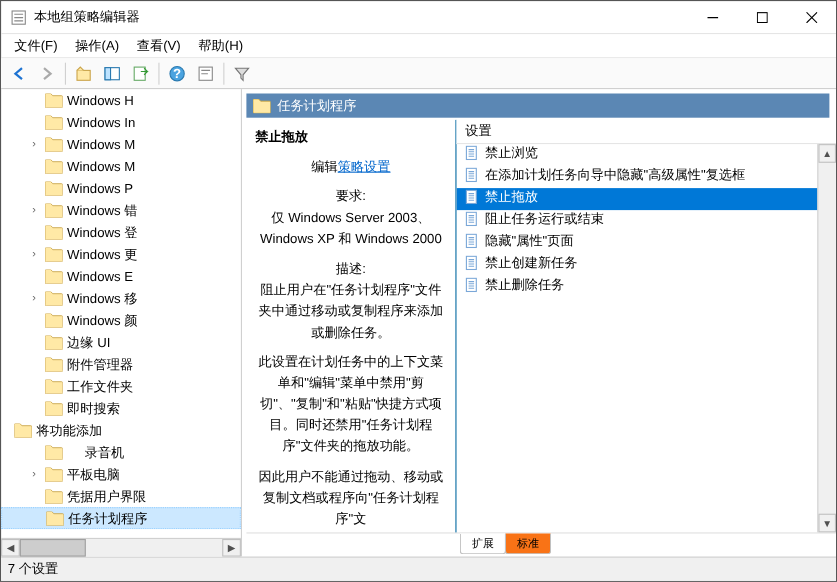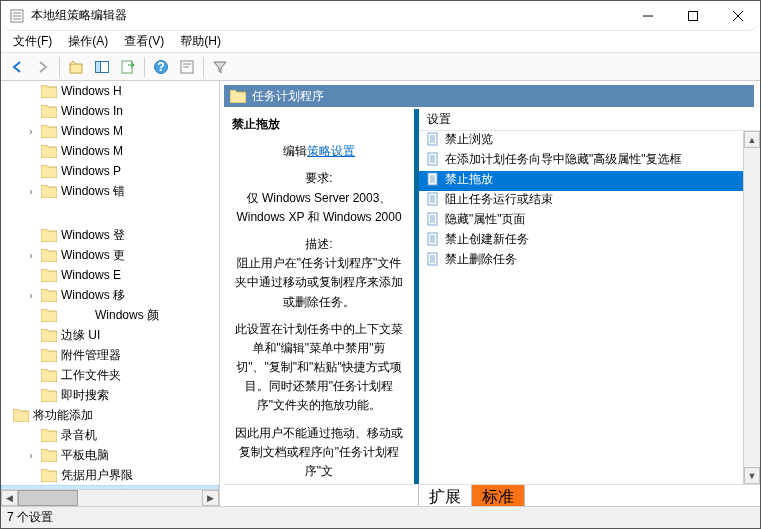--- a/index.html
+++ b/index.html
@@ -1,18 +1,18 @@
 <!DOCTYPE html>
 <html><head>
 <meta charset="utf-8">
 <style>
   * { box-sizing: border-box; margin: 0; padding: 0; font-family: "Segoe UI", "Microsoft YaHei", sans-serif; font-size: 12px; }
   html, body { width: 761px; height: 529px; overflow: hidden; background: #fff; }
   .window { width: 761px; height: 529px; border: 1px solid #555; display: flex; flex-direction: column; background: #fff; }
-  .titlebar { height: 30px; display: flex; align-items: center; padding: 0 0 0 8px; border-bottom: 1px solid #e5e5e5; border-radius: 12px; }
+  .titlebar { height: 30px; display: flex; align-items: center; padding: 0 0 0 8px; border-bottom: 1px solid #e5e5e5; }
   .titlebar .tb-icon { width: 16px; height: 16px; margin-right: 6px; display:flex;align-items:center;justify-content:center; }
   .titlebar .title { flex: 1; font-size: 12px; }
   .winbtns { display: flex; height: 100%; }
   .winbtn { width: 45px; display: flex; align-items: center; justify-content: center; cursor: default; }
 
   .menubar { height: 22px; display: flex; align-items: center; padding: 0 4px; border-bottom: 1px solid #e5e5e5; }
   .menubar .menu-item { padding: 2px 8px; cursor: default; }
 
   .toolbar { height: 28px; display: flex; align-items: center; padding: 0 4px; gap: 2px; border-bottom: 1px solid #d0d0d0; background: #fafafa; }
   .tbtn { width: 24px; height: 24px; display: flex; align-items: center; justify-content: center; cursor: default; }
@@ -36,33 +36,33 @@
   .right { flex: 1; display: flex; flex-direction: column; min-width: 0; padding: 4px 0 0 4px; }
   .header-bar { height: 22px; background: #5b87b4; color: #fff; display: flex; align-items: center; padding: 0 6px; gap: 6px; margin-right: 6px; }
   .header-bar .hicon { width:16px; height:13px; }
 
   .content { flex: 1; display: flex; min-height: 0; margin-top: 2px; }
   .desc-pane { width: 190px; padding: 6px 8px; line-height: 1.6; overflow: hidden; }
   .desc-pane .title { font-weight: bold; margin-bottom: 8px; }
   .desc-pane .link { color: #0066cc; text-decoration: underline; cursor: pointer; }
   .desc-pane p { margin-bottom: 8px; text-align: center; }
 
-  .list-pane { flex: 1; border-left: 5px solid #0369a1; display:flex; flex-direction:column; min-width:0; position:relative; }
+  .list-pane { flex: 1; border-left: 1px solid #0369a1; display:flex; flex-direction:column; min-width:0; position:relative; }
   .list-header { height: 22px; border-bottom: 1px solid #e5e5e5; display: flex; align-items: center; padding: 0 8px; background:#fff; }
   .list-body { flex: 1; overflow: hidden; }
   .list-row { display: flex; align-items: flex-start; height: 20px; padding: 0 6px; cursor: default; white-space: nowrap; }
   .list-row.sel { background: #0078d7; color: #fff; }
   .list-row .licon { width: 16px; height: 16px; margin-right: 4px; display:flex;align-items:center;justify-content:center; }
   .vscroll { position:absolute; right:0; top:22px; bottom:0; width:17px; background:#f0f0f0; border-left:1px solid #d0d0d0; }
   .vscroll .varrow { position:absolute; left:0; width:16px; height:17px; background:#f0f0f0; border:1px solid #c0c0c0; display:flex;align-items:center;justify-content:center; font-size:9px; color:#505050;}
   .vscroll .varrow.t { top:0; }
   .vscroll .varrow.b { bottom:0; }
 
   .tabs { height: 22px; display:flex; align-items:flex-start; padding-left: 194px; border-top:1px solid #e0e0e0; }
-  .tab { padding: 2px 10px; border:1px solid #c0c0c0; border-top:none; border-radius:0 0 3px 3px; margin-right:-1px; background:#fff; cursor:default; font-size:16px;}
+  .tab { padding: 2px 10px; border:1px solid #c0c0c0; border-top:none; border-radius:0 0 3px 3px; margin-right:-1px; background:#fff; cursor:default; font-size:10px;}
   .tab.active { background:#fff; }
   .tab:not(.active){ background:#f97316; }
 
   .status { height: 22px; border-top: 1px solid #d0d0d0; display: flex; align-items: center; padding: 0 6px; background:#f0f0f0; }
 </style>
 </head>
 <body>
 
 <div class="window">
   <div class="titlebar">
@@ -189,21 +189,21 @@
               </svg>
               <span>Windows P</span>
             </div>
             <div class="tree-node" style="position: relative;">
               <span class="exp">›</span>
               <svg class="fold" viewBox="0 0 16 13">
                 <path d="M0 2 L0 12 Q0 13 1 13 L15 13 Q16 13 16 12 L16 3 Q16 2 15 2 L7 2 L5 0 L1 0 Q0 0 0 1 Z" fill="#ffe9a6" stroke="#caa44a" stroke-width="0.8"></path>
               </svg>
               <span>Windows 错</span>
             </div>
-            <div class="tree-node" style="position: relative; margin-top: 24px;">
+            <div class="tree-node" style="position: relative;">
               <svg class="fold" viewBox="0 0 16 13">
                 <path d="M0 2 L0 12 Q0 13 1 13 L15 13 Q16 13 16 12 L16 3 Q16 2 15 2 L7 2 L5 0 L1 0 Q0 0 0 1 Z" fill="#ffe9a6" stroke="#caa44a" stroke-width="0.8"></path>
               </svg>
               <span>Windows 登</span>
             </div>
             <div class="tree-node" style="position: relative;">
               <span class="exp">›</span>
               <svg class="fold" viewBox="0 0 16 13">
                 <path d="M0 2 L0 12 Q0 13 1 13 L15 13 Q16 13 16 12 L16 3 Q16 2 15 2 L7 2 L5 0 L1 0 Q0 0 0 1 Z" fill="#ffe9a6" stroke="#caa44a" stroke-width="0.8"></path>
               </svg>
@@ -215,21 +215,21 @@
               </svg>
               <span>Windows E</span>
             </div>
             <div class="tree-node" style="position: relative;">
               <span class="exp">›</span>
               <svg class="fold" viewBox="0 0 16 13">
                 <path d="M0 2 L0 12 Q0 13 1 13 L15 13 Q16 13 16 12 L16 3 Q16 2 15 2 L7 2 L5 0 L1 0 Q0 0 0 1 Z" fill="#ffe9a6" stroke="#caa44a" stroke-width="0.8"></path>
               </svg>
               <span>Windows 移</span>
             </div>
-            <div class="tree-node" style="position: relative; gap: 34px;">
+            <div class="tree-node" style="position: relative;">
               <svg class="fold" viewBox="0 0 16 13">
                 <path d="M0 2 L0 12 Q0 13 1 13 L15 13 Q16 13 16 12 L16 3 Q16 2 15 2 L7 2 L5 0 L1 0 Q0 0 0 1 Z" fill="#ffe9a6" stroke="#caa44a" stroke-width="0.8"></path>
               </svg>
               <span>Windows 颜</span>
             </div>
             <div class="tree-node" style="position: relative;">
               <svg class="fold" viewBox="0 0 16 13">
                 <path d="M0 2 L0 12 Q0 13 1 13 L15 13 Q16 13 16 12 L16 3 Q16 2 15 2 L7 2 L5 0 L1 0 Q0 0 0 1 Z" fill="#ffe9a6" stroke="#caa44a" stroke-width="0.8"></path>
               </svg>
               <span>边缘 UI</span>
@@ -251,21 +251,21 @@
                 <path d="M0 2 L0 12 Q0 13 1 13 L15 13 Q16 13 16 12 L16 3 Q16 2 15 2 L7 2 L5 0 L1 0 Q0 0 0 1 Z" fill="#ffe9a6" stroke="#caa44a" stroke-width="0.8"></path>
               </svg>
               <span>即时搜索</span>
             </div>
             <div class="tree-node" style="position: relative; padding-left: 12px;">
               <svg class="fold" viewBox="0 0 16 13">
                 <path d="M0 2 L0 12 Q0 13 1 13 L15 13 Q16 13 16 12 L16 3 Q16 2 15 2 L7 2 L5 0 L1 0 Q0 0 0 1 Z" fill="#ffe9a6" stroke="#caa44a" stroke-width="0.8"></path>
               </svg>
               <span>将功能添加</span>
             </div>
-            <div class="tree-node" style="position: relative;">
+            <div class="tree-node" style="position: relative; gap: 16px;">
               <svg class="fold" viewBox="0 0 16 13">
                 <path d="M0 2 L0 12 Q0 13 1 13 L15 13 Q16 13 16 12 L16 3 Q16 2 15 2 L7 2 L5 0 L1 0 Q0 0 0 1 Z" fill="#ffe9a6" stroke="#caa44a" stroke-width="0.8"></path>
               </svg>
               <span>录音机</span>
             </div>
             <div class="tree-node" style="position: relative;">
               <span class="exp">›</span>
               <svg class="fold" viewBox="0 0 16 13">
                 <path d="M0 2 L0 12 Q0 13 1 13 L15 13 Q16 13 16 12 L16 3 Q16 2 15 2 L7 2 L5 0 L1 0 Q0 0 0 1 Z" fill="#ffe9a6" stroke="#caa44a" stroke-width="0.8"></path>
               </svg>

